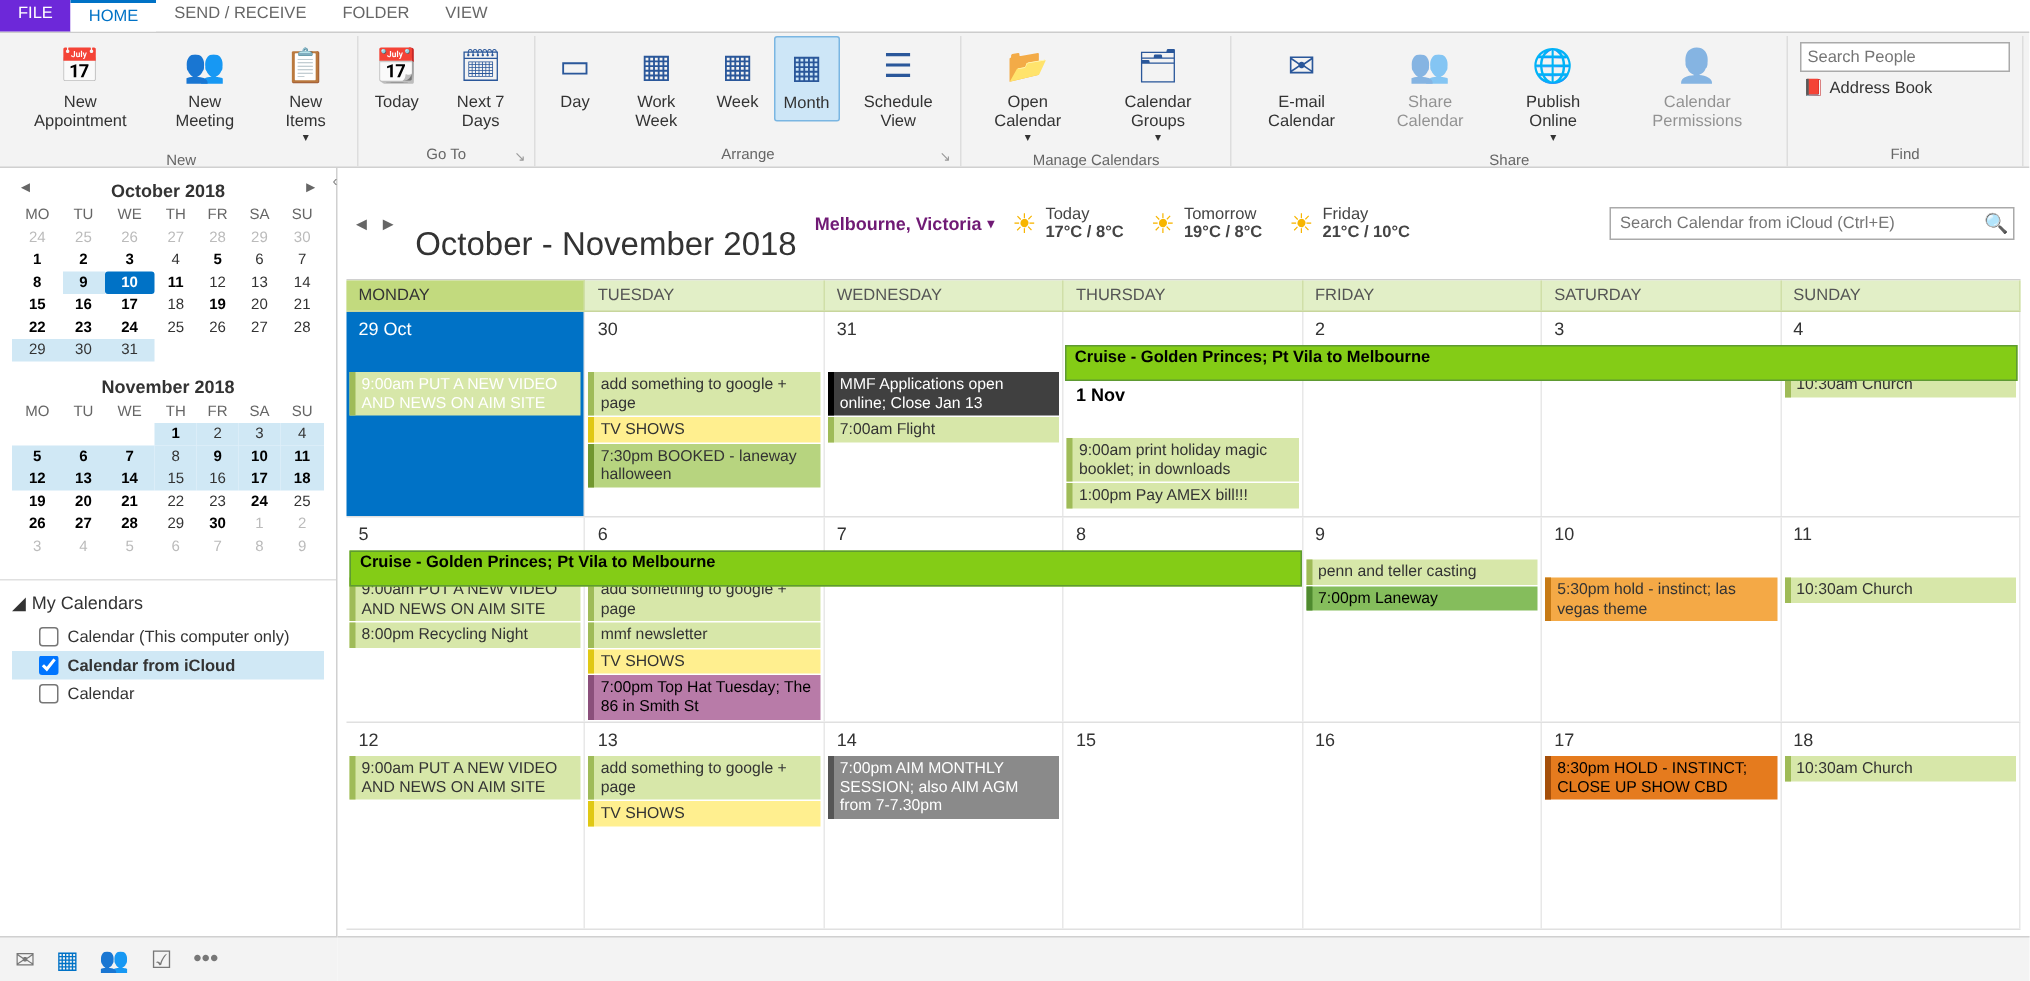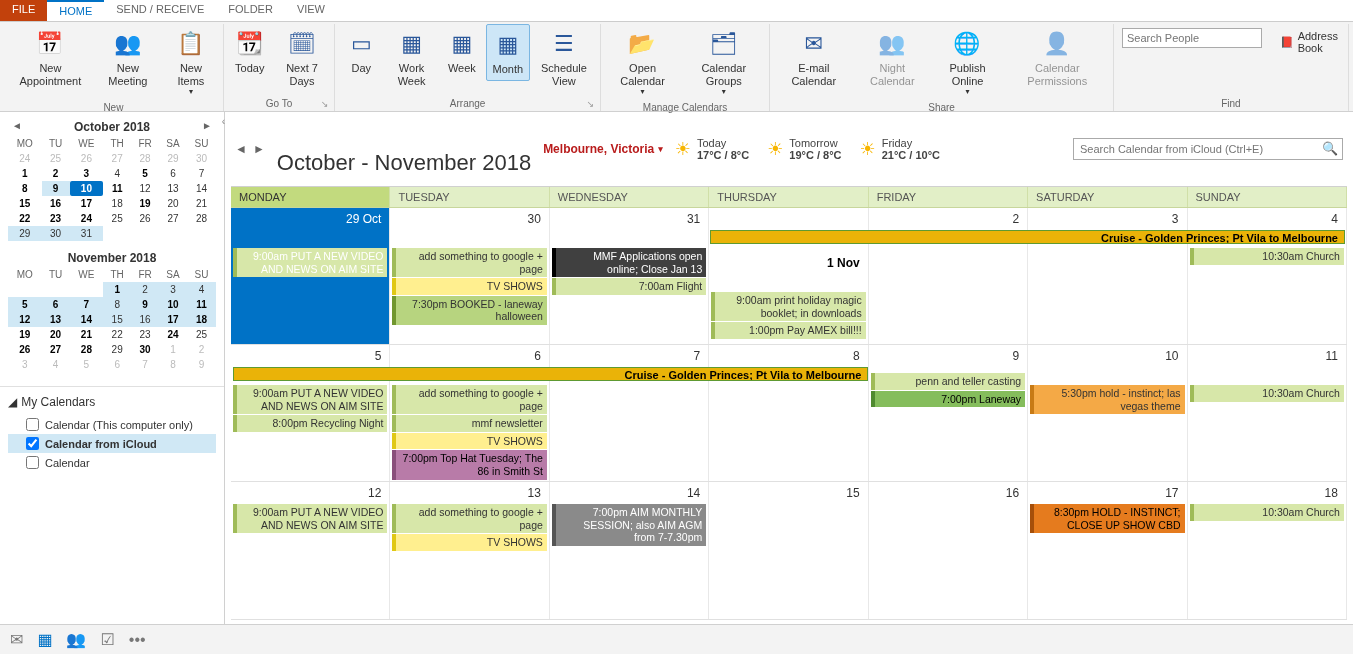--- a/index.html
+++ b/index.html
@@ -1,33 +1,33 @@
 <!DOCTYPE html>
 <html><head>
 <meta charset="utf-8">
 <style>
 * { margin: 0; padding: 0; box-sizing: border-box; font-family: "Segoe UI", Arial, sans-serif; }
 body { background: #fff; font-size: 11px; color: #333; overflow: hidden; width: 1353px; height: 654px; }
 
 
 .tabs { display: flex; background: #fff; height: 22px; border-bottom: 1px solid #ccc; }
 .tab { padding: 3px 12px; font-size: 11px; color: #666; cursor: pointer; text-transform: uppercase; }
-.tab.file { background: #c2410c; color: #fff; }
+.tab.file { background: #6d28d9; color: #fff; }
 .tab.active { color: #0072c6; border-top: 2px solid #0072c6; background:#fff;}
 
 
 .ribbon { display: flex; background: #f3f3f3; border-bottom: 1px solid #d0d0d0; height: 90px; padding: 2px 4px 0 4px; }
 .ribbon-group { display: flex; flex-direction: column; border-right: 1px solid #ddd; padding: 0 4px; }
 .ribbon-row { display: flex; flex: 1; align-items: flex-start; gap:2px; }
 .ribbon-btn { display: flex; flex-direction: column; align-items: center; justify-content: flex-start; padding: 4px 6px; min-width:44px; cursor:pointer; text-align:center; font-size:11px; line-height:1.15; border-radius:2px;}
 .ribbon-btn.active { background:#cde6f7; border:1px solid #7ab6e2; }
 .ribbon-btn .ico { width: 32px; height: 32px; display:flex; align-items:center; justify-content:center; font-size:22px; color:#2a579a; margin-bottom:2px;}
 .ribbon-group-label { text-align:center; font-size:10px; color:#666; padding:2px; position:relative;}
 .ribbon-group-label .launcher { position:absolute; right:2px; bottom:2px; font-size:9px; color:#999; cursor:pointer;}
-.search-people { display:flex; flex-direction:row; gap:16px; padding:4px;}
+.search-people { display:flex; flex-direction:column; gap:2px; padding:4px;}
 .search-people input { width:140px; height:20px; font-size:11px; padding:2px 4px; border:1px solid #aaa;}
 .addr-book { font-size:11px; padding:2px; cursor:pointer; display:flex; align-items:center; gap:4px;}
 
 
 .main { display:flex; height:calc(654px - 22px - 90px - 30px); }
 .left-pane { width:225px; border-right:1px solid #d0d0d0; background:#fff; display:flex; flex-direction:column; position:relative;}
 .collapse-handle { position:absolute; right:-1px; top:4px; font-size:10px; color:#888; cursor:pointer;}
 .mini-cals { padding:6px 8px; }
 .mini-cal { margin-bottom:8px;}
 .mini-cal-header { font-weight:bold; text-align:center; font-size:12px; position:relative; padding:2px;}
@@ -45,51 +45,51 @@
 .cal-list .item { display:flex; align-items:center; gap:6px; padding:3px 4px 3px 18px; font-size:11px; cursor:pointer;}
 .cal-list .item.sel { background:#d0e8f5; font-weight:bold;}
 .cal-list input[type=checkbox]{width:13px;height:13px;}
 
 
 .cal-view { flex:1; display:flex; flex-direction:column; background:#fff; padding:4px 6px;}
 .cal-header { display:flex; align-items:center; gap:12px; padding:6px 4px 10px 4px;}
 .cal-nav { display:flex; gap:6px;}
 .cal-nav span{cursor:pointer;font-size:12px;color:#666;}
 .cal-title { font-size:22px; color:#333;margin-top:28px; }
-.loc { font-size:12px; color:#b91c1c; font-weight:bold; display:flex; align-items:center; gap:4px; cursor:pointer;}
+.loc { font-size:12px; color:#701a75; font-weight:bold; display:flex; align-items:center; gap:4px; cursor:pointer;}
 .weather { display:flex; gap:18px; font-size:11px; color:#444;}
 .weather .day{display:flex; align-items:center; gap:6px;}
 .weather .sun{color:#f7b500;font-size:18px;}
 .cal-search { margin-left:auto; width:270px; position:relative;}
 .cal-search input{width:100%; height:22px; padding:2px 22px 2px 6px; font-size:11px; border:1px solid #aaa;}
 .cal-search .mag{position:absolute;right:4px;top:3px;color:#0072c6;font-size:13px;}
 
 .grid { flex:1; display:flex; flex-direction:column; border-top:1px solid #d0d0d0;}
 .day-headers { display:flex; background:#e2efc7; border-bottom:1px solid #c8d69c;}
 .day-headers div { flex:1; padding:4px 8px; font-size:11px; color:#555; text-transform:uppercase; border-right:1px solid #d0dfa8;}
 .day-headers div:first-child{background:#c2da7e;color:#333;}
-.week-row { display:flex; flex:1; border-bottom:1px solid #e0e0e0; min-height:0;text-align:right;}
+.week-row { display:flex; flex:1; border-bottom:1px solid #e0e0e0; min-height:0;}
 .day-cell { flex:1; border-right:1px solid #e8e8e8; display:flex; flex-direction:column; min-width:0; position:relative; padding:0;}
 .day-num { padding:4px 8px; font-size:12px; color:#333;}
 .day-cell.today .day-num{ color:#000;}
 .day-cell.selected { background:#0072c6; color:#fff;}
 .day-cell.selected .day-num{color:#fff;}
 .events { display:flex; flex-direction:column; gap:1px; padding:0 2px;}
 .ev { font-size:10.5px; padding:2px 4px; border-left:4px solid transparent; line-height:1.2; overflow:hidden; cursor:pointer;}
 .ev.g1{background:#d7e7a9;border-left-color:#9fbb58;}
 .ev.g2{background:#b7d47f;border-left-color:#71972f;}
 .ev.g3{background:#85bd5c;border-left-color:#4f8a2f;color:#000;}
 .ev.dark{background:#404040;color:#fff;border-left-color:#000;}
 .ev.yellow{background:#ffef8f;border-left-color:#e0c815;}
 .ev.orange{background:#f4a946;border-left-color:#c77a15;}
 .ev.darkorange{background:#e57b1e;border-left-color:#a54f0a;color:#000;}
 .ev.purple{background:#b87ba8;border-left-color:#8a4f7b;color:#000;}
 .ev.gray{background:#8a8a8a;color:#fff;border-left-color:#555;}
 .span-wrap{position:relative;height:18px;margin:0 2px;}
-.span-ev{position:absolute;height:14px;font-size:11px;padding:1px 6px;background:#eab308;color:#000;border:1px solid #5e9a32;font-weight:bold;text-align:right;overflow:hidden;}
+.span-ev{position:absolute;height:24px;font-size:11px;padding:1px 6px;background:#84cc16;color:#000;border:1px solid #5e9a32;font-weight:bold;text-align:left;overflow:hidden;}
 
 
 .bottom { position:absolute; bottom:0; left:0; width:225px; height:30px; background:#f3f3f3; border-top:1px solid #d0d0d0; display:flex; align-items:center; gap:14px; padding:0 10px;}
 .bottom span{color:#777;font-size:16px;cursor:pointer;}
 .bottom span.active{color:#0072c6;}
 .status { position:absolute; bottom:0; left:225px; right:0; height:30px; background:#f3f3f3; border-top:1px solid #d0d0d0;}
 </style>
 </head>
 <body>
 
@@ -174,21 +174,21 @@
     <div class="ribbon-group-label">Manage Calendars</div>
   </div>
   <div class="ribbon-group">
     <div class="ribbon-row">
       <div class="ribbon-btn">
           <div class="ico">✉</div>
           <span>E-mail Calendar</span>
         </div>
       <div class="ribbon-btn" style="opacity:.5">
           <div class="ico">👥</div>
-          <span>Night Calendar</span>
+          <span>Share Calendar</span>
         </div>
       <div class="ribbon-btn">
           <div class="ico">🌐</div>
           <span>Publish Online</span>
           <span style="font-size:8px;">▾</span>
         </div>
       <div class="ribbon-btn" style="opacity:.5">
           <div class="ico">👤</div>
           <span>Calendar Permissions</span>
         </div>

